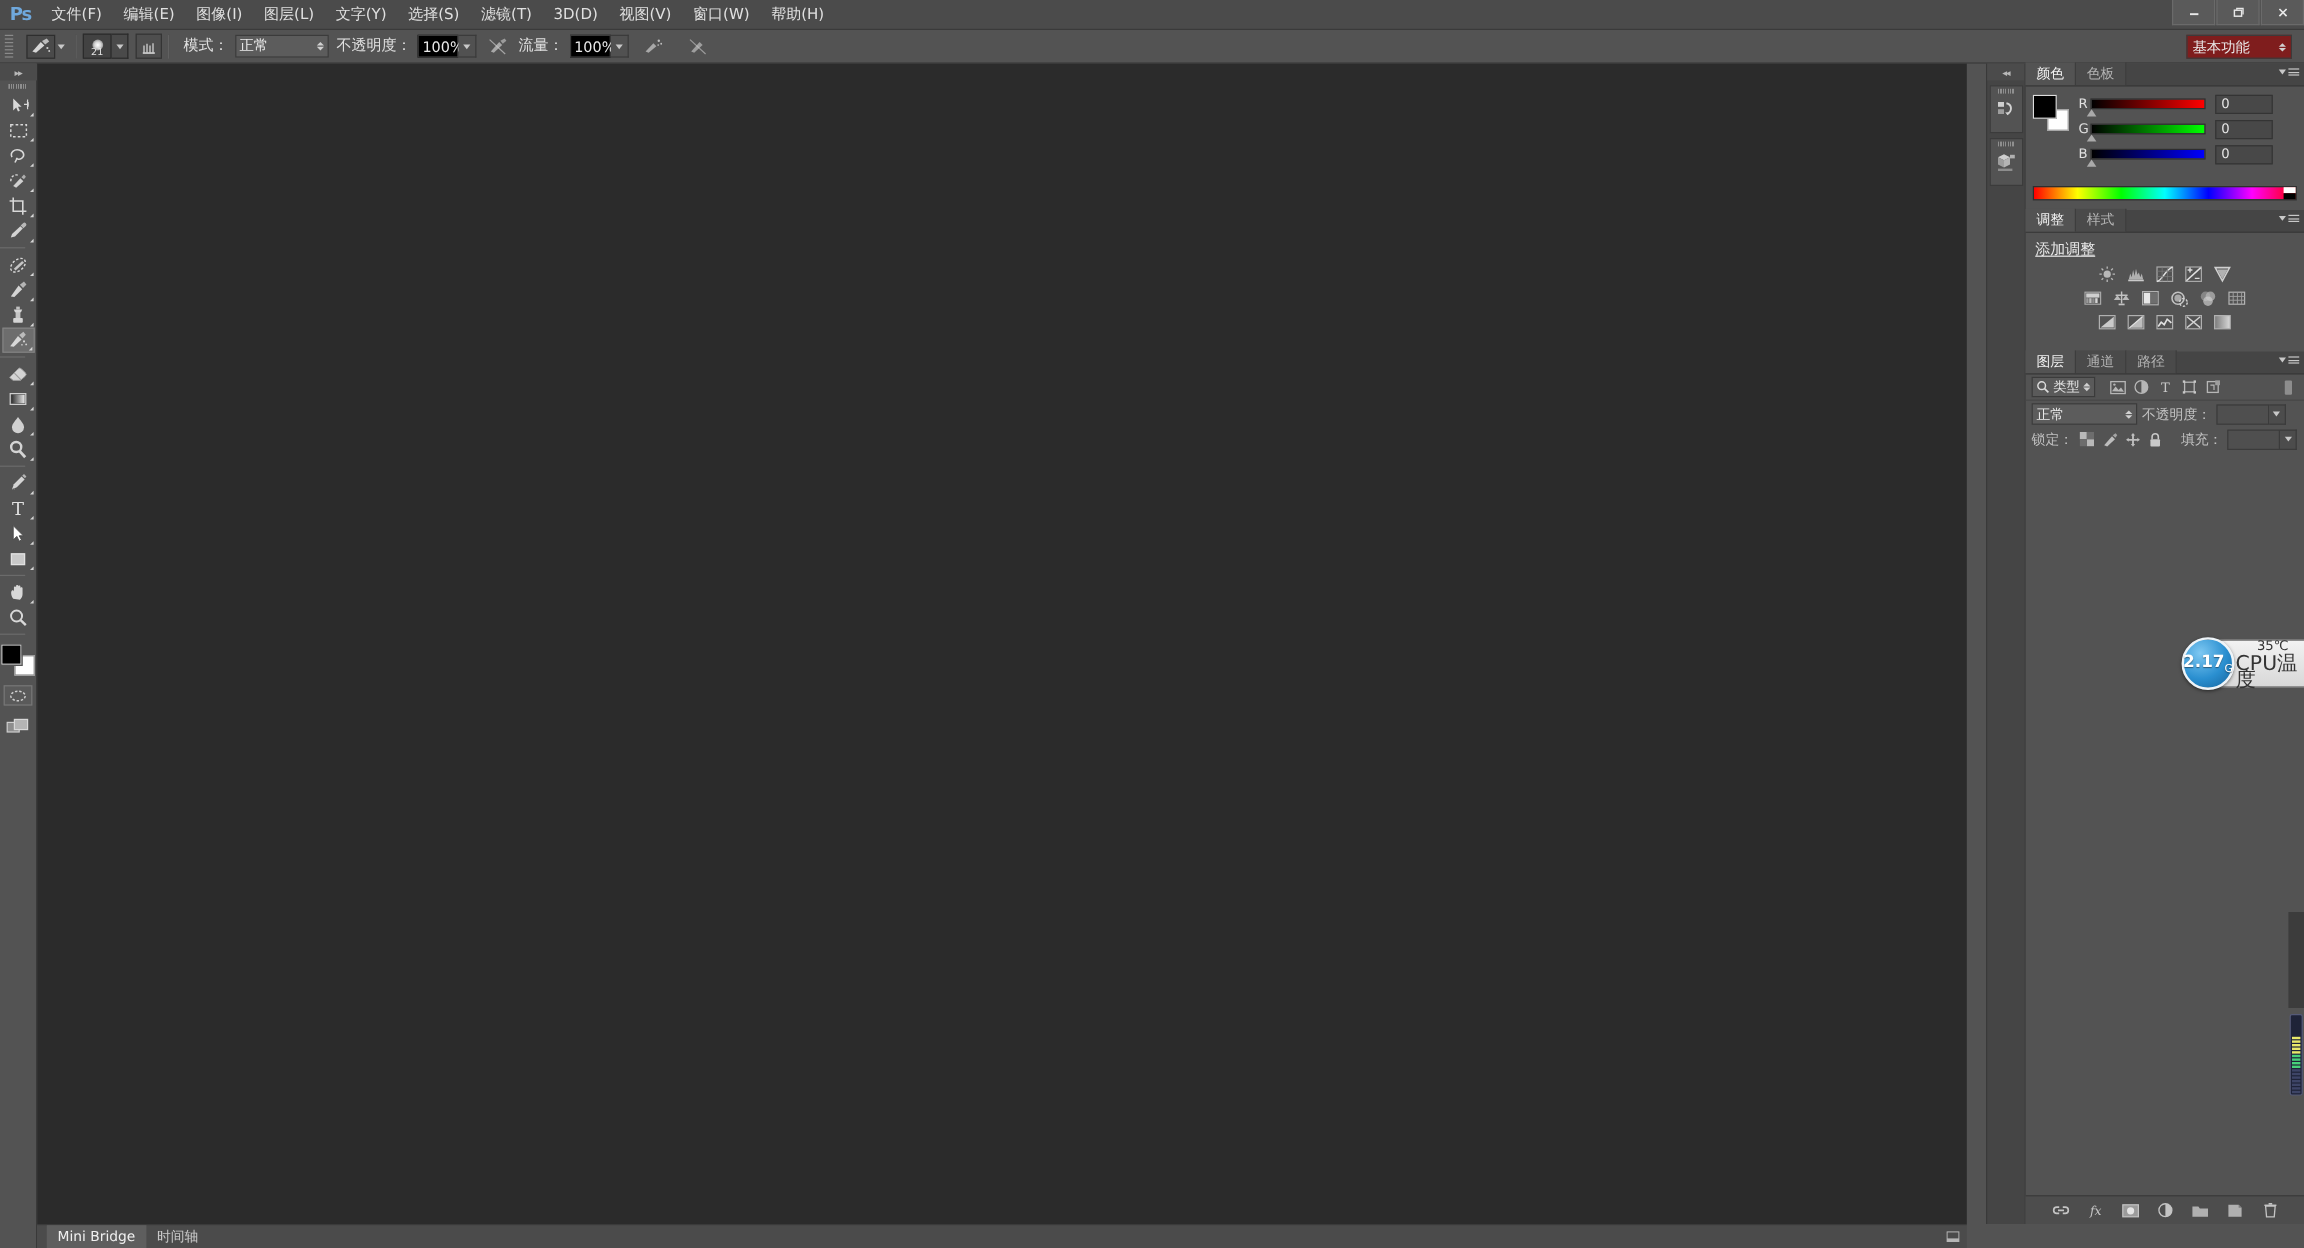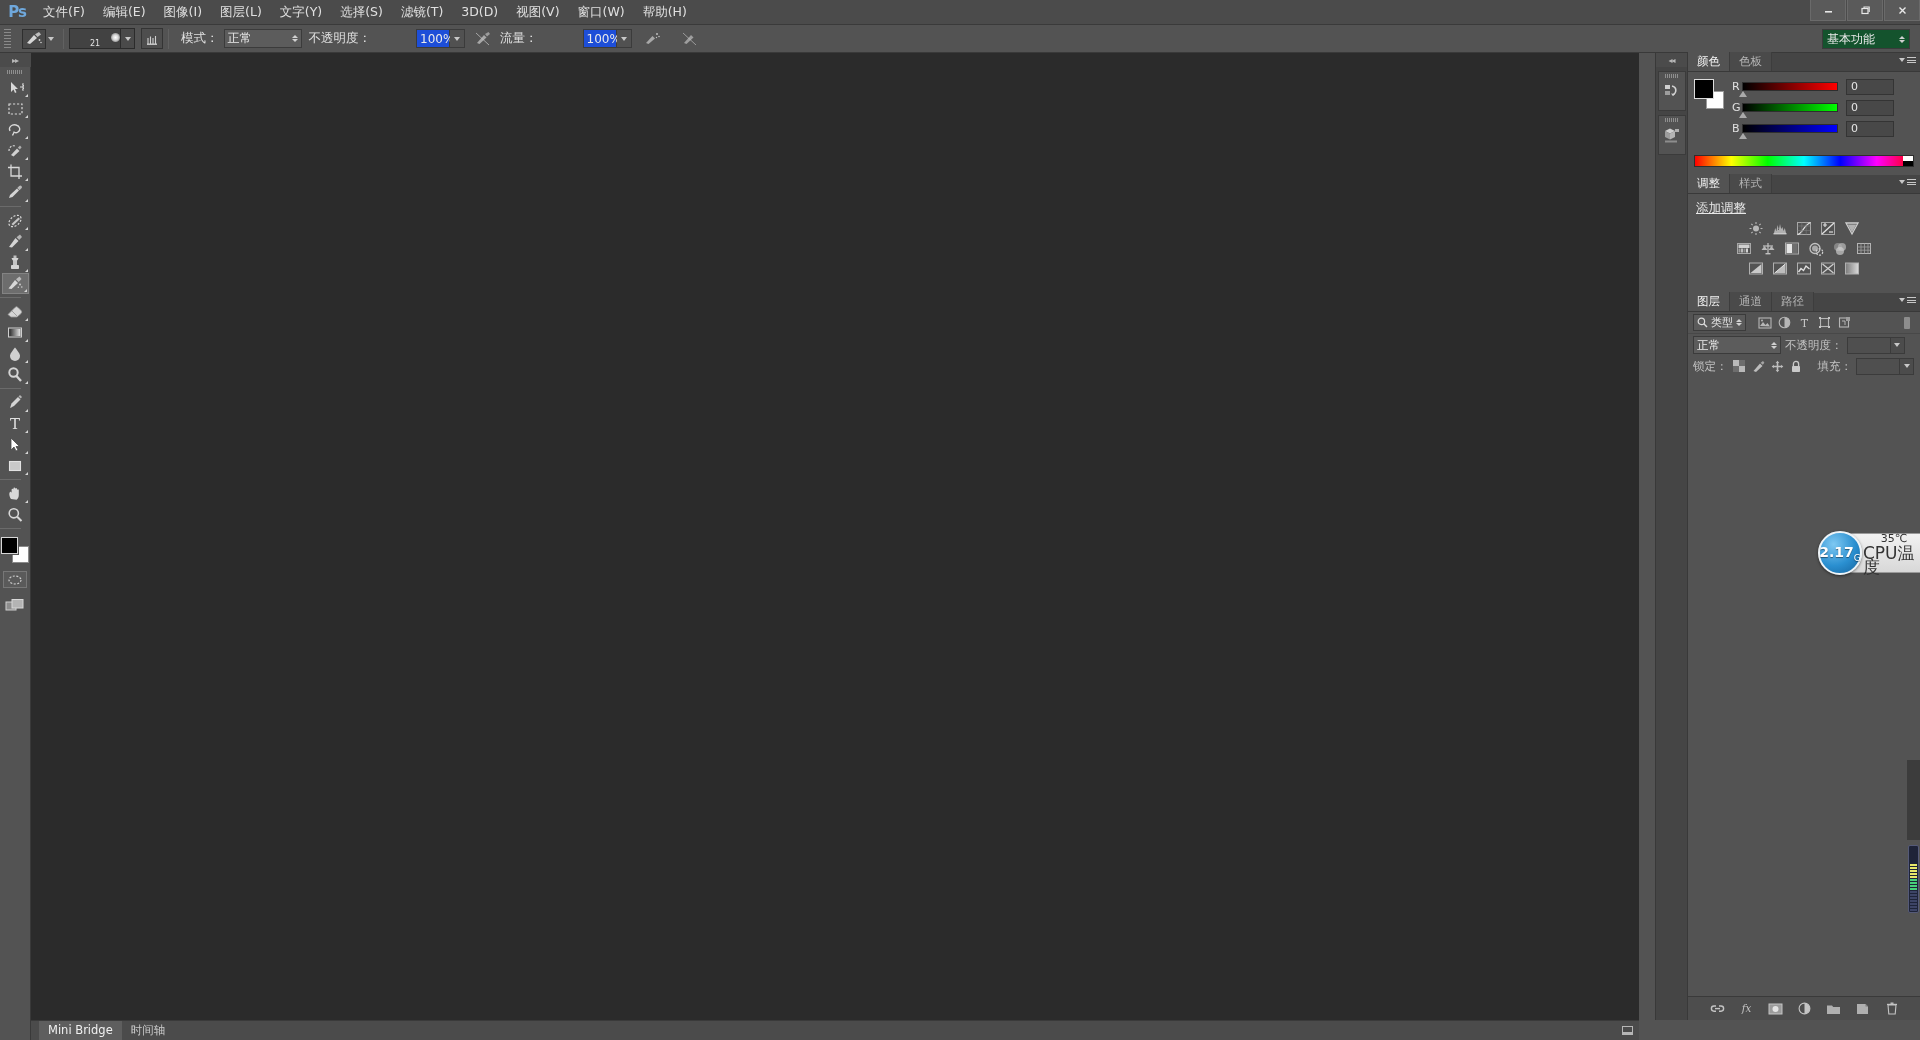--- a/index.html
+++ b/index.html
@@ -53,22 +53,22 @@
   }
   .preset-swatch {
     width:24px; height:20px; background:#4a4a4a; border:1px solid #2e2e2e;
     display:flex; align-items:center; justify-content:center;
   }
   .drop-arrow {
     width:0; height:0; border-left:3.5px solid transparent;
     border-right:3.5px solid transparent; border-top:4px solid #c8c8c8;
   }
   .brush-preview {
-    width:52px; height:21px; background:#424242; border:1px solid #2b2b2b;
-    position:relative; display:flex; align-items:center; justify-content:flex-end;
+    width:24px; height:21px; background:#424242; border:1px solid #2b2b2b;
+    position:relative; display:flex; align-items:center; justify-content:center;
   }
   .brush-dot {
     width:9px; height:9px; border-radius:50%;
     background:radial-gradient(circle,#fff 0%,#d8d8d8 40%,#5a5a5a 100%);
     margin-bottom:3px;
   }
   .brush-size {
     position:absolute; bottom:0px; left:0; width:100%; text-align:center;
     font-size:8px; color:#e2e2e2; line-height:8px;
   }
@@ -89,32 +89,31 @@
   .spin {
     display:flex; flex-direction:column; gap:1px; line-height:0;
   }
   .spin i {
     width:0; height:0; border-left:3px solid transparent;
     border-right:3px solid transparent;
   }
   .spin i.up { border-bottom:3.5px solid #d0d0d0; }
   .spin i.dn { border-top:3.5px solid #d0d0d0; }
   .opt-num {
-    width:34px; height:19px; background:#1d4ed8; border:1px solid #3b3b3b;
+    width:34px; height:19px; background:#000000; border:1px solid #3b3b3b;
     display:flex; align-items:center; padding-left:3px; font-size:12px;
     color:#eaeaea;
-    margin-left:40px;
   }
   .opt-num-dd {
     width:15px; height:19px; background:#515151; border:1px solid #3b3b3b;
     border-left:none; display:flex; align-items:center; justify-content:center;
   }
   .workspace-btn {
     position:absolute; right:10px; top:4px; width:88px; height:20px;
-    background:#14532d; border:1px solid #3b3b3b; display:flex;
+    background:#7f1d1d; border:1px solid #3b3b3b; display:flex;
     align-items:center; justify-content:space-between; padding:0 4px;
     font-size:12px; color:#eaeaea;
   }
 
   
   .toolbar {
     position:absolute; left:0; top:53px; width:31px; height:987px;
     background:#535353; border-right:1px solid #393939;
     display:flex; flex-direction:column; align-items:center;
   }

